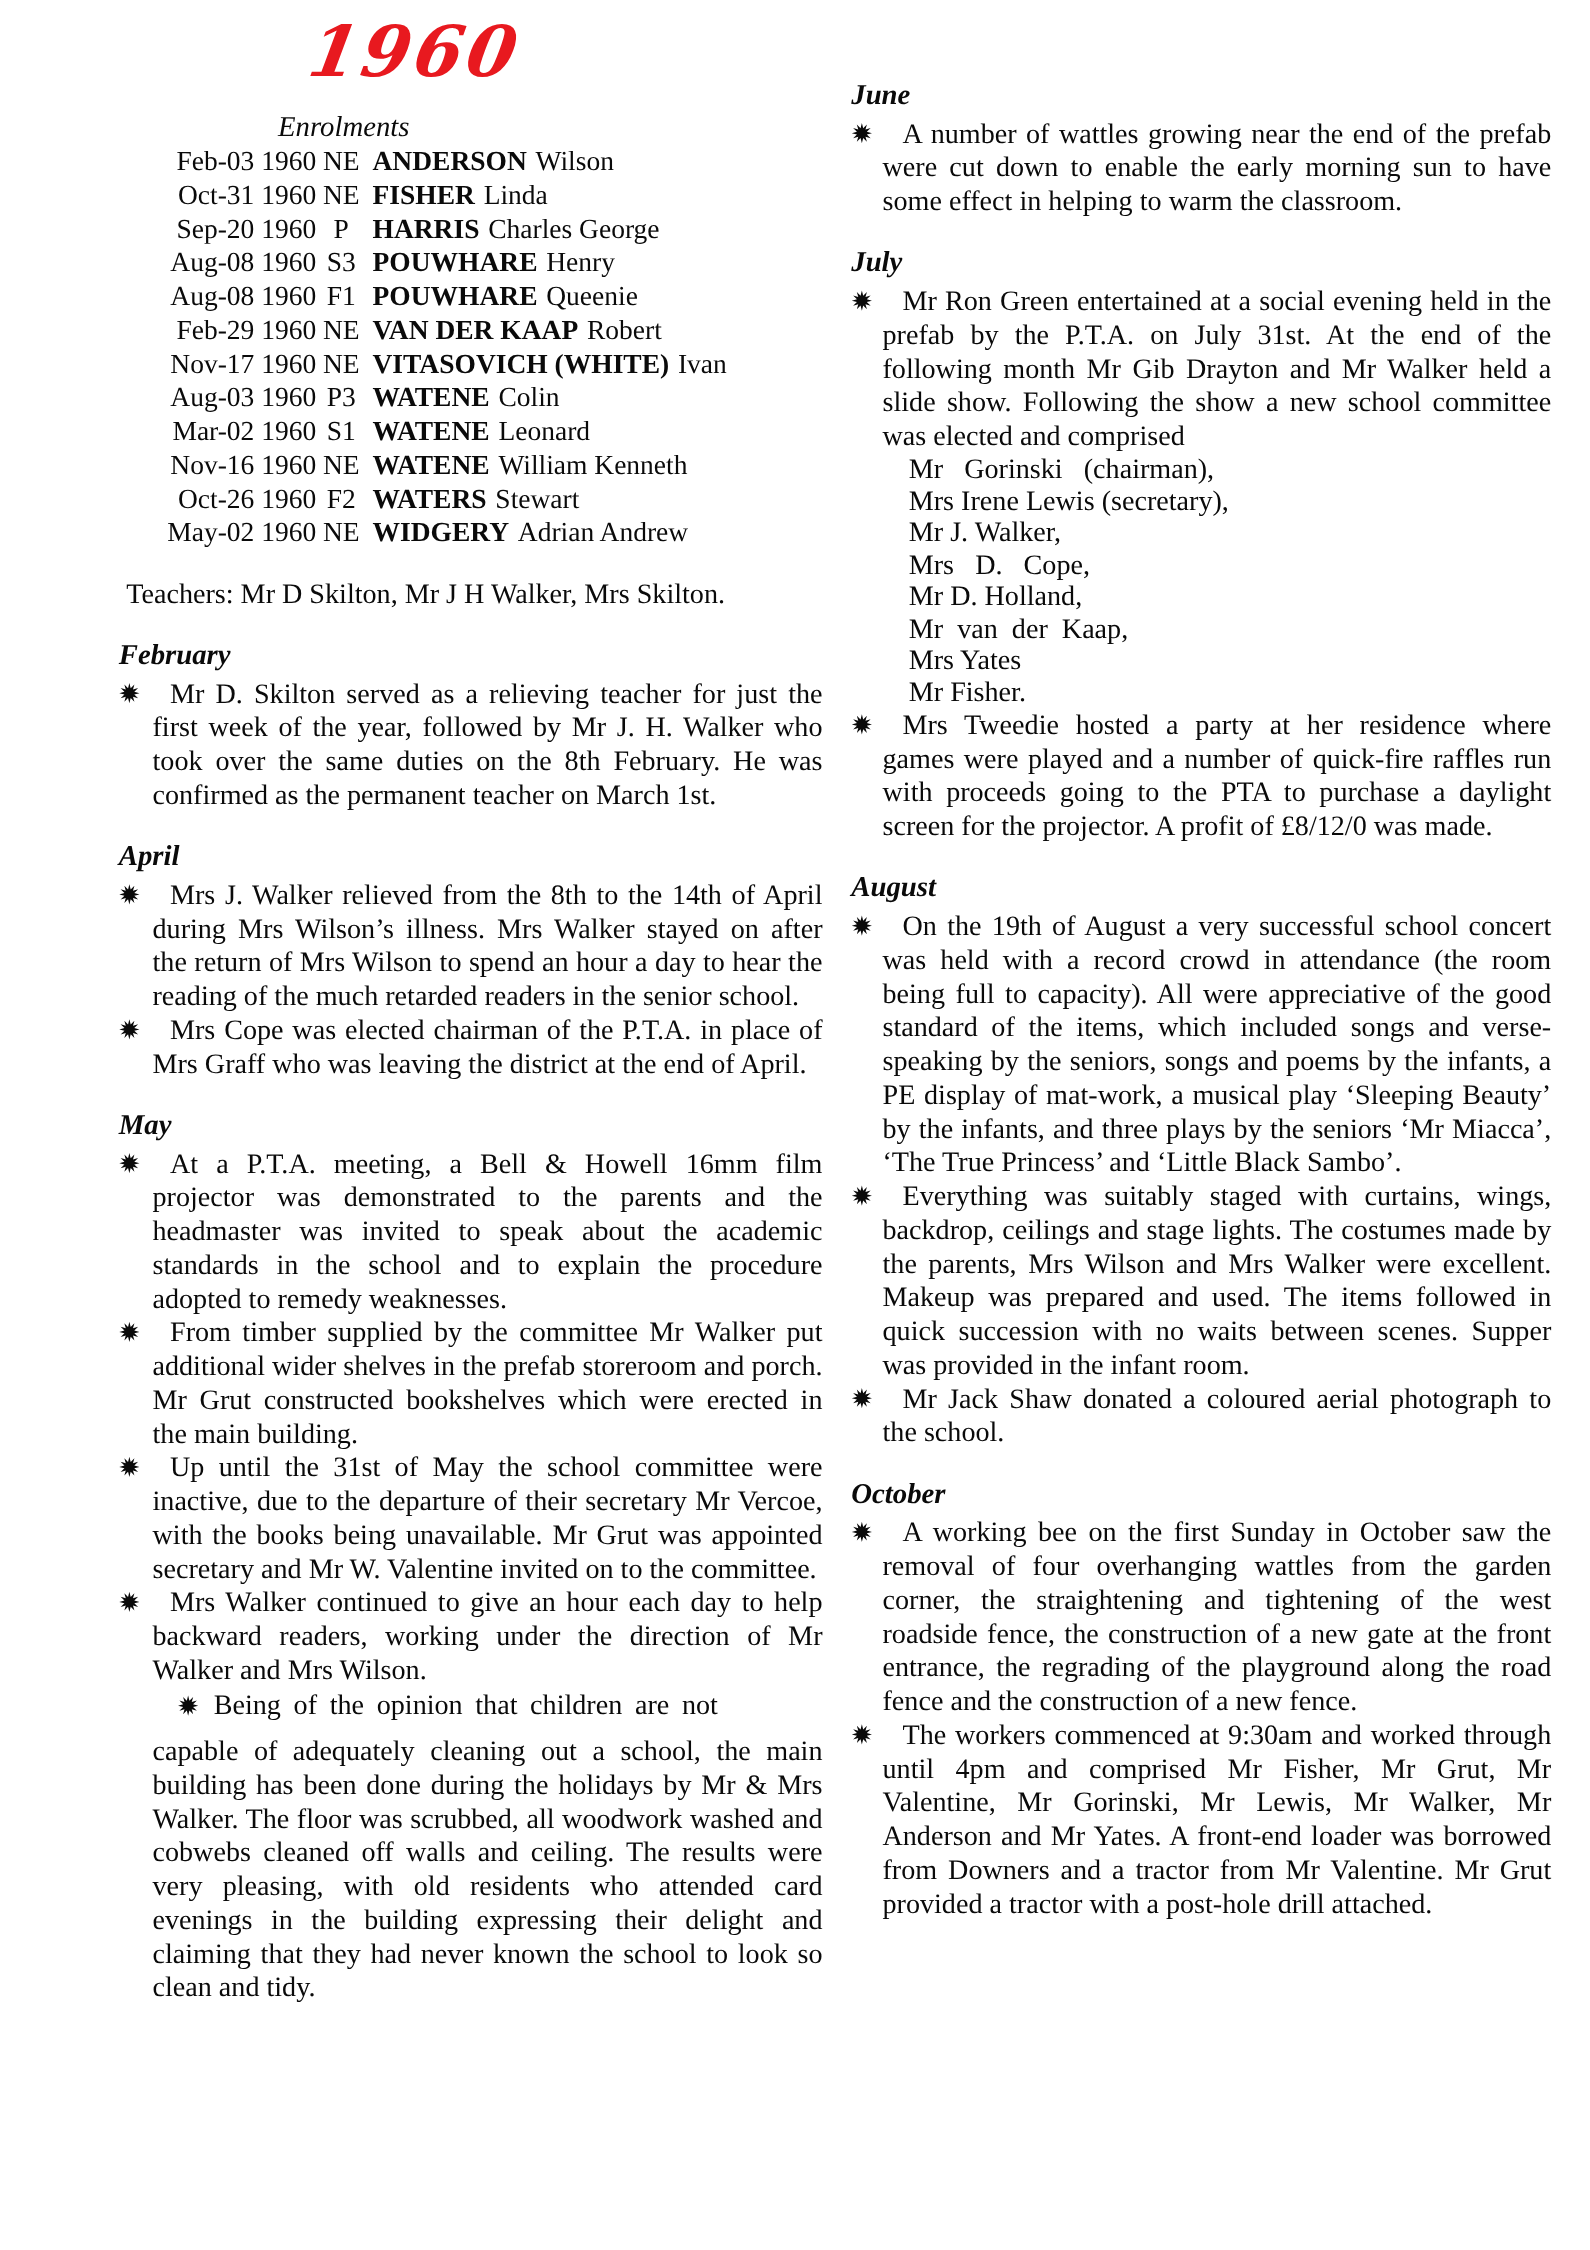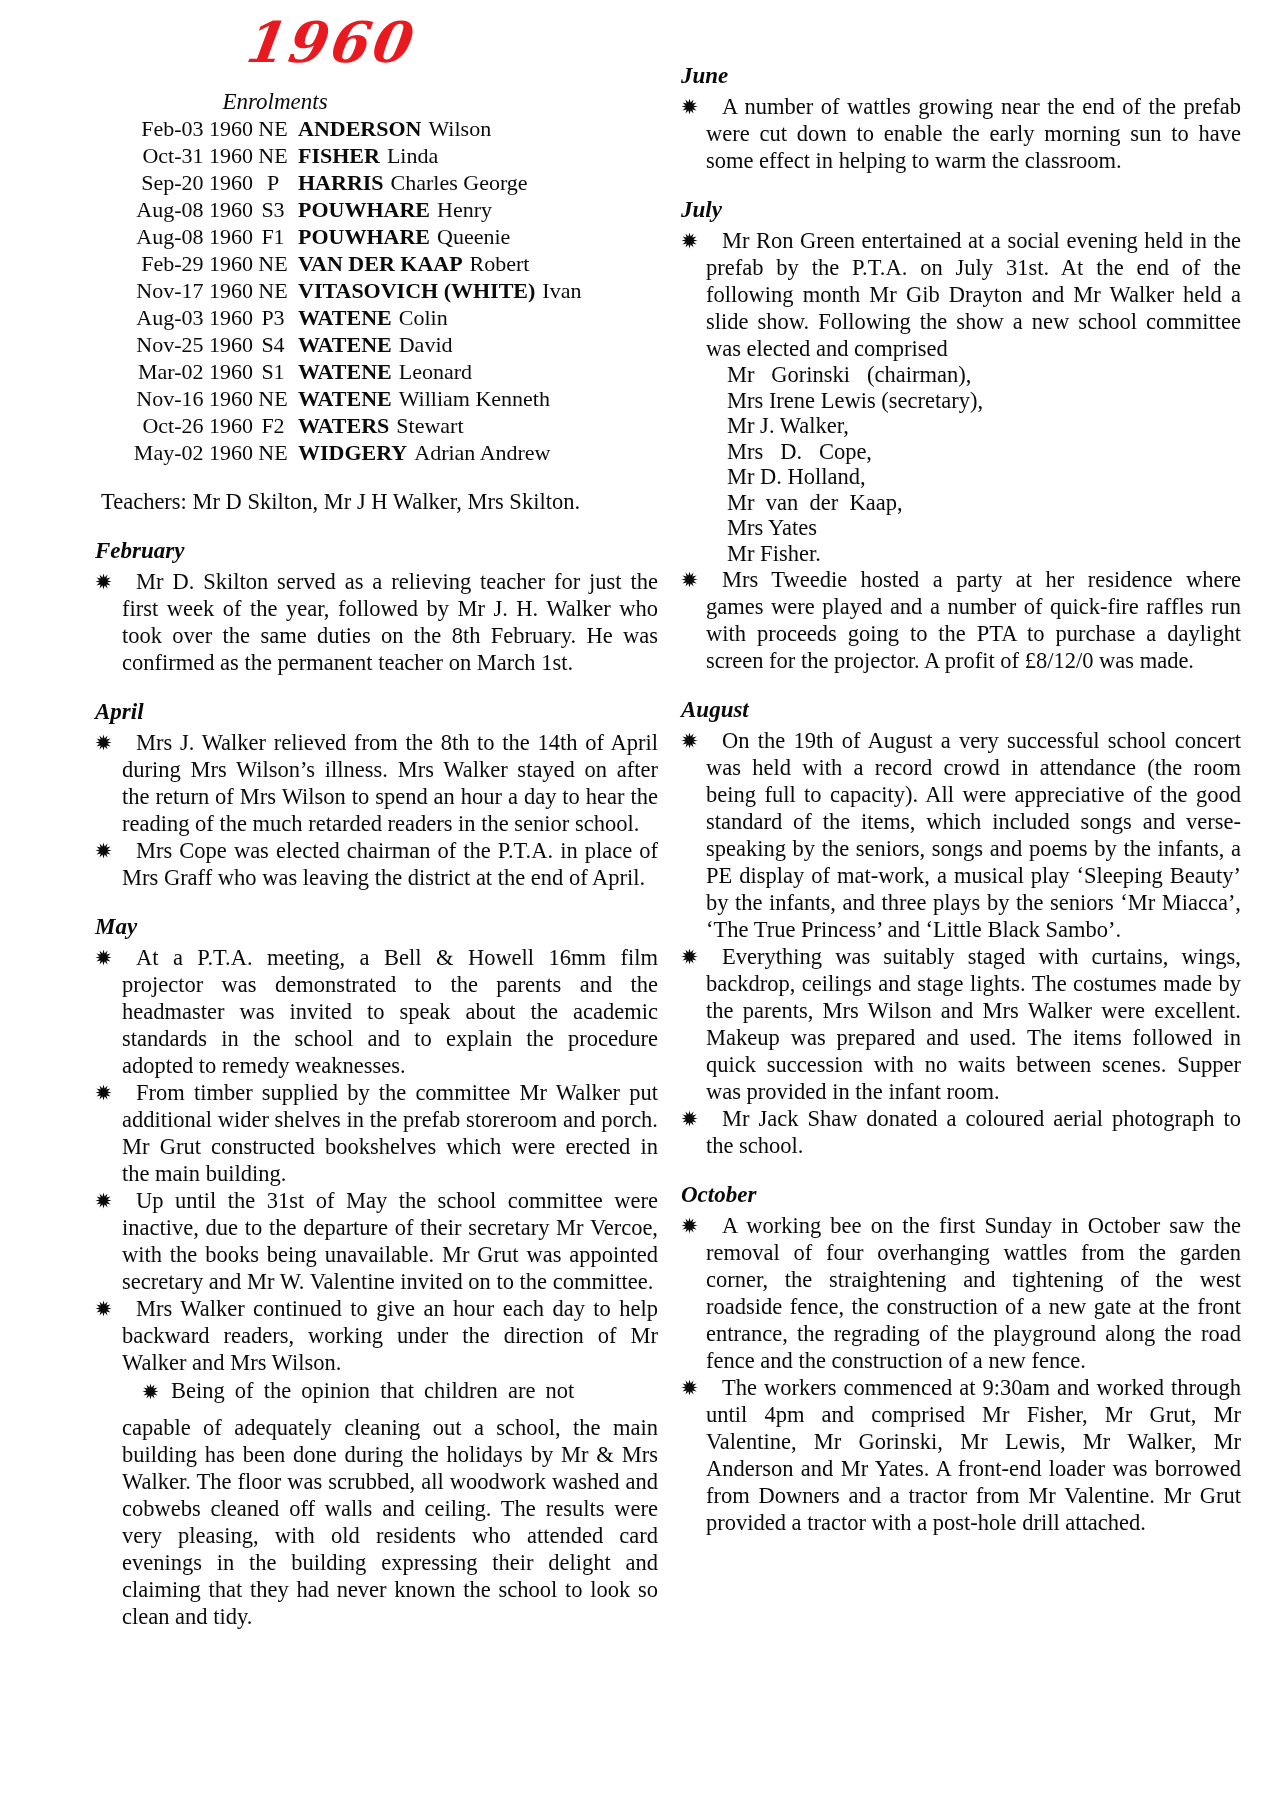--- a/index.html
+++ b/index.html
@@ -99,25 +99,20 @@
         </div>
         <div class="enrol-row">
           <span class="enrol-date">Nov-17 1960</span>
           <span class="enrol-code">NE</span>
           <span class="enrol-name"><span class="surname">VITASOVICH (WHITE)</span><span class="given">Ivan</span></span>
         </div>
         <div class="enrol-row">
           <span class="enrol-date">Aug-03 1960</span>
           <span class="enrol-code">P3</span>
           <span class="enrol-name"><span class="surname">WATENE</span><span class="given">Colin</span></span>
-        </div>
-        <div class="enrol-row">
-          <span class="enrol-date">Nov-25 1960</span>
-          <span class="enrol-code">S4</span>
-          <span class="enrol-name"><span class="surname">WATENE</span><span class="given">David</span></span>
         </div>
         <div class="enrol-row">
           <span class="enrol-date">Mar-02 1960</span>
           <span class="enrol-code">S1</span>
           <span class="enrol-name"><span class="surname">WATENE</span><span class="given">Leonard</span></span>
         </div>
         <div class="enrol-row">
           <span class="enrol-date">Nov-16 1960</span>
           <span class="enrol-code">NE</span>
           <span class="enrol-name"><span class="surname">WATENE</span><span class="given">William Kenneth</span></span>

